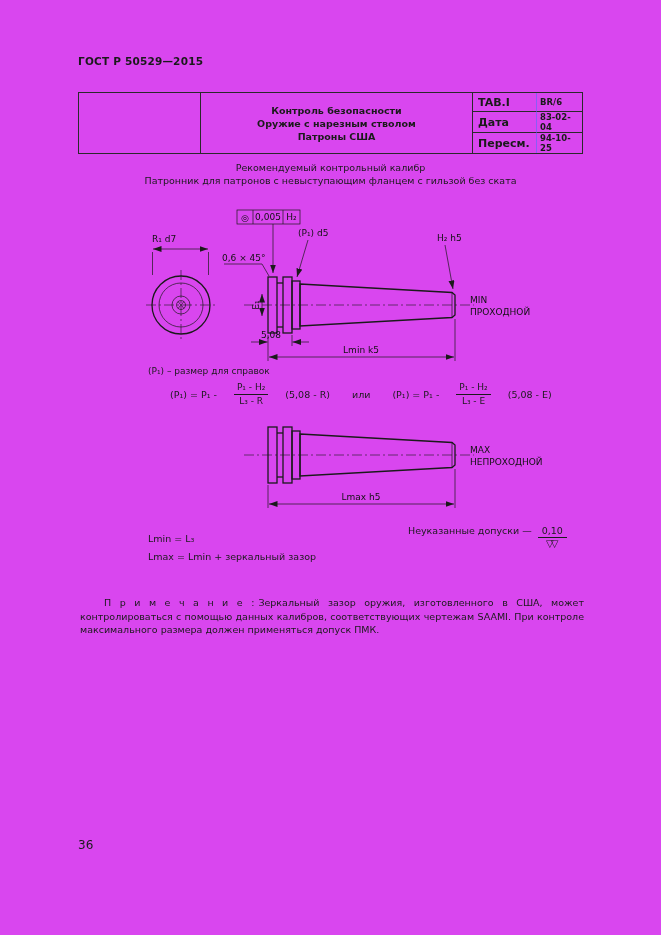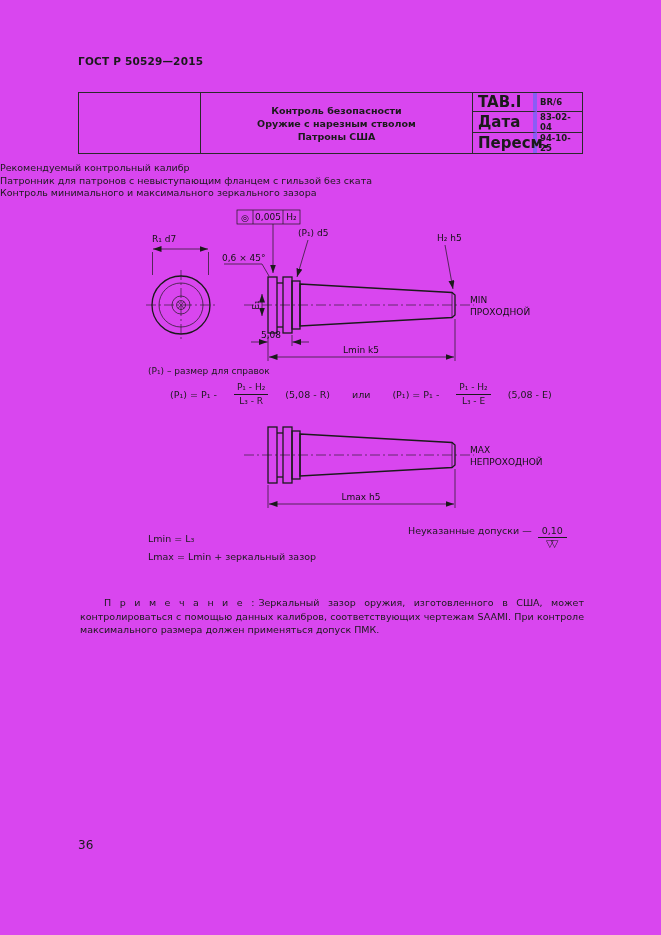--- a/index.html
+++ b/index.html
@@ -9,27 +9,27 @@
   .abs { position:absolute; }
 
   .doc-num { left:78px; top:55px; font-size:10.5px; font-weight:bold; letter-spacing:0.2px; }
 
   
   .stamp { left:78px; top:92px; width:505px; height:62px; border:1.5px solid #2a2a2a;
            display:grid; grid-template-columns:122px 272px 64px 45.5px; grid-template-rows:1fr 1fr 1fr; }
   .s-empty { grid-row:1/4; border-right:1px solid #2a2a2a; }
   .s-title { grid-row:1/4; border-right:1px solid #2a2a2a; display:flex; flex-direction:column;
              justify-content:center; text-align:center; font-weight:bold; font-size:9.5px; line-height:13px; }
-  .s-label { border-right:4px solid #8b5cf6; border-bottom:1px solid #2a2a2a; display:flex;
-             align-items:center; padding-left:5px; font-weight:bold; font-size:15px; }
+  .s-label { border-right:1px solid #8b5cf6; border-bottom:1px solid #2a2a2a; display:flex;
+             align-items:center; padding-left:5px; font-weight:bold; font-size:11px; }
   .s-value { border-bottom:1px solid #2a2a2a; display:flex; align-items:center;
              padding-left:3px; font-weight:bold; font-size:8.5px; }
   .s-last { border-bottom:none; }
 
-  .subtitle { left:0; top:162px; width:661px; text-align:left; font-size:9.5px; line-height:12.5px; }
+  .subtitle { left:0; top:162px; width:661px; text-align:center; font-size:9.5px; line-height:12.5px; }
 
   
   svg text { font-family:"DejaVu Sans","Liberation Sans",sans-serif; font-size:9px; fill:#111; }
   .thick { fill:none; stroke:#1a1a1a; stroke-width:1.3; }
   .thin  { fill:none; stroke:#1a1a1a; stroke-width:0.7; }
   .cl    { fill:none; stroke:#1a1a1a; stroke-width:0.6; stroke-dasharray:10 3 2 3; }
 
   .ref-note { left:148px; top:366px; font-size:9px; }
   .eq-row { left:170px; top:382px; display:flex; align-items:center; gap:16px; font-size:9.5px; white-space:nowrap; }
   .frac { display:inline-flex; flex-direction:column; align-items:center; line-height:10.5px; font-size:9px; margin:0 1px; }
@@ -67,21 +67,20 @@
     <div class="s-value">BR/6</div>
     <div class="s-label">Дата</div>
     <div class="s-value">83-02-04</div>
     <div class="s-label s-last">Пересм.</div>
     <div class="s-value s-last">94-10-25</div>
   </div>
 
   <div class="abs subtitle">
     <div>Рекомендуемый контрольный калибр</div>
     <div>Патронник для патронов с невыступающим фланцем с гильзой без ската</div>
-    <div>Контроль минимального и максимального зеркального зазора</div>
   </div>
 
   <svg class="abs" style="left:140px; top:205px;" width="445" height="162" viewBox="0 0 445 162">
     <defs>
       <marker id="a1e" markerWidth="10" markerHeight="8" refX="8.5" refY="3" orient="auto" markerUnits="userSpaceOnUse">
         <path d="M0,0 L8.5,3 L0,6 z" fill="#1a1a1a"></path>
       </marker>
       <marker id="a1s" markerWidth="10" markerHeight="8" refX="0.5" refY="3" orient="auto" markerUnits="userSpaceOnUse">
         <path d="M9,0 L0.5,3 L9,6 z" fill="#1a1a1a"></path>
       </marker>

